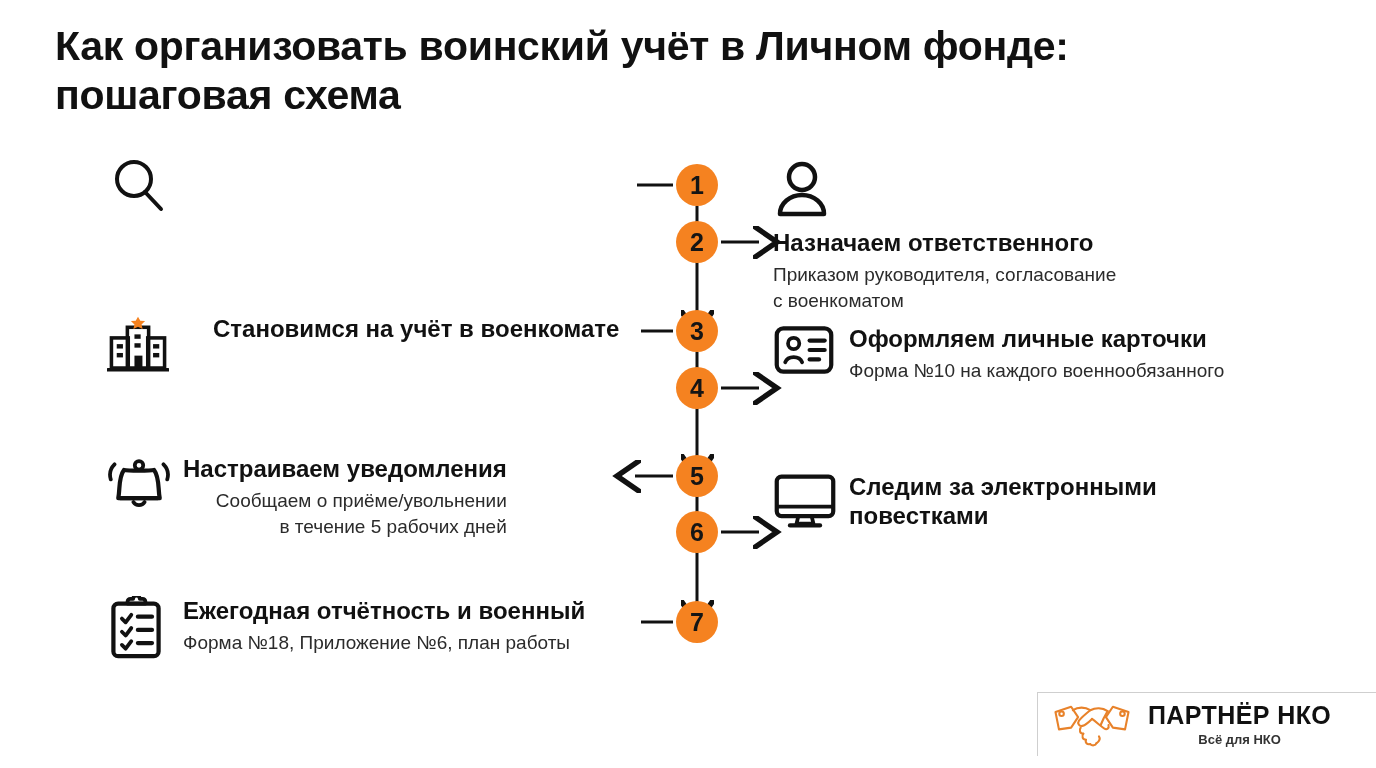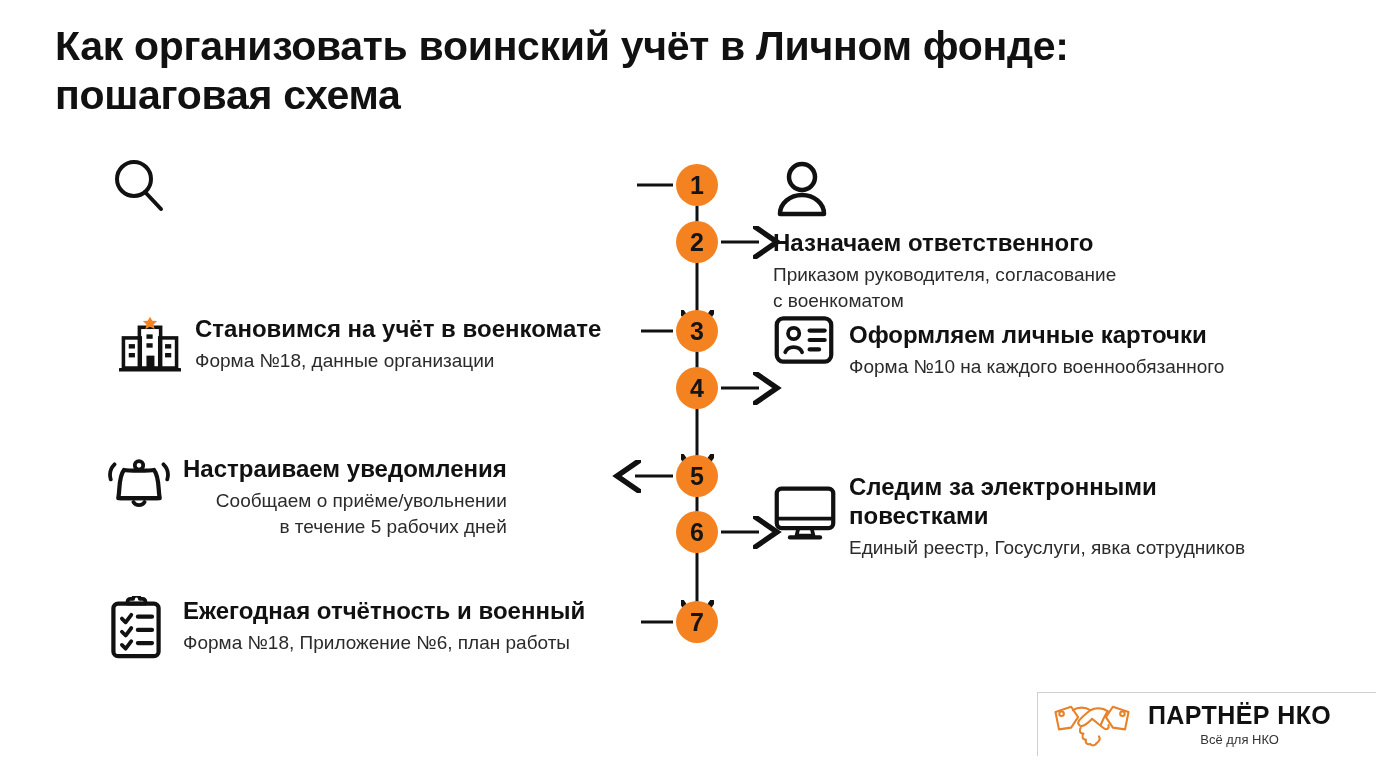--- a/index.html
+++ b/index.html
@@ -143,20 +143,21 @@
     letter-spacing: 0.4px;
     color: #111111;
     line-height: 28px;
   }
   .logo-sub {
     font-size: 13px;
     color: #333333;
     text-align: center;
     line-height: 17px;
     padding-top: 2px;
+    font-weight: bold;
   }
 </style>
 </head>
 <body>
 
 <div class="page">
 
   <div class="title">Как организовать воинский учёт в Личном фонде:
 пошаговая схема</div>
 
@@ -164,40 +165,39 @@
 
     <div class="step" style="left:0px; top:0px;">
       <div class="ico">
         <svg width="62" height="62" viewBox="0 0 62 62">
           <circle cx="27" cy="25" r="17" fill="none" stroke="#111" stroke-width="4"></circle>
           <line x1="38" y1="38" x2="54" y2="55" stroke="#111" stroke-width="4" stroke-linecap="round"></line>
         </svg>
       </div>
     </div>
 
-    <div class="step" style="left:12px; top:160px;">
+    <div class="step" style="left:0px; top:160px;gap:30px;">
       <div class="ico">
         <svg width="62" height="62" viewBox="0 0 70 64">
           <rect x="23" y="12" width="24" height="46" fill="none" stroke="#111" stroke-width="4"></rect>
           <rect x="5" y="24" width="19" height="34" fill="none" stroke="#111" stroke-width="4"></rect>
           <rect x="46" y="24" width="19" height="34" fill="none" stroke="#111" stroke-width="4"></rect>
           <rect x="31" y="44" width="9" height="14" fill="#111"></rect>
           <rect x="31" y="20" width="7" height="5" fill="#111"></rect>
           <rect x="31" y="30" width="7" height="5" fill="#111"></rect>
           <rect x="11" y="31" width="7" height="5" fill="#111"></rect>
           <rect x="11" y="41" width="7" height="5" fill="#111"></rect>
           <rect x="52" y="31" width="7" height="5" fill="#111"></rect>
           <rect x="52" y="41" width="7" height="5" fill="#111"></rect>
           <path d="M35 0 l2.6 4.6 L43 5 l-4 3.8 1.2 5.2 L35 11.4 29.8 14 31 8.8 27 5 l5.4 -.4z" fill="#F58220"></path>
           <line x1="1" y1="60" x2="69" y2="60" stroke="#111" stroke-width="4" stroke-linecap="round"></line>
         </svg>
       </div>
       <div class="body">
         <div class="step-title">Становимся на учёт в военкомате</div>
-        <div class="step-sub">Форма №18, данные организации</div>
       </div>
     </div>
 
     <div class="step" style="left:0px; top:300px;text-align:right;">
       <div class="ico">
         <svg width="64" height="64" viewBox="0 0 68 66">
           <path d="M18 16 C22 17 46 17 50 16 C56 24 54 36 56 46 L12 46 C14 36 12 24 18 16 Z" fill="none" stroke="#111" stroke-width="4.5" stroke-linejoin="round"></path>
           <path d="M14 46 L54 46" stroke="#111" stroke-width="4.5" stroke-linecap="round"></path>
           <circle cx="34" cy="11" r="4.5" fill="none" stroke="#111" stroke-width="4"></circle>
           <path d="M28 50 a7 7 0 0 0 12 0" fill="none" stroke="#111" stroke-width="4" stroke-linecap="round"></path>
@@ -242,50 +242,49 @@
           <path d="M7 54 a22 19 0 0 1 44 0 z" fill="none" stroke="#111" stroke-width="4.5" stroke-linejoin="round"></path>
         </svg>
       </div>
       <div class="body">
         <div class="step-title">Назначаем ответственного</div>
         <div class="step-sub">Приказом руководителя, согласование
 с военкоматом</div>
       </div>
     </div>
 
-    <div class="step" style="left:0px; top:160px;align-items:flex-end;">
+    <div class="step" style="left:0px; top:170px;">
       <div class="ico">
         <svg width="62" height="52" viewBox="0 0 66 54">
           <rect x="4" y="4" width="58" height="46" rx="7" fill="none" stroke="#111" stroke-width="4.5"></rect>
           <circle cx="22" cy="20" r="6" fill="none" stroke="#111" stroke-width="4"></circle>
           <path d="M13 40 a9.5 8 0 0 1 18 0" fill="none" stroke="#111" stroke-width="4" stroke-linecap="round"></path>
           <line x1="39" y1="17" x2="55" y2="17" stroke="#111" stroke-width="4.5" stroke-linecap="round"></line>
           <line x1="39" y1="27" x2="55" y2="27" stroke="#111" stroke-width="4.5" stroke-linecap="round"></line>
           <line x1="39" y1="37" x2="49" y2="37" stroke="#111" stroke-width="4.5" stroke-linecap="round"></line>
         </svg>
       </div>
       <div class="body">
         <div class="step-title">Оформляем личные карточки</div>
         <div class="step-sub">Форма №10 на каждого военнообязанного</div>
       </div>
     </div>
 
-    <div class="step" style="left:0px; top:318px;align-items:center;">
+    <div class="step" style="left:0px; top:318px;">
       <div class="ico">
         <svg width="64" height="58" viewBox="0 0 68 60">
           <rect x="4" y="4" width="60" height="42" rx="5" fill="none" stroke="#111" stroke-width="4.5"></rect>
           <line x1="5" y1="36" x2="63" y2="36" stroke="#111" stroke-width="4"></line>
           <path d="M27 46 l-2 8 h18 l-2 -8" fill="none" stroke="#111" stroke-width="4" stroke-linejoin="round"></path>
           <line x1="18" y1="56" x2="50" y2="56" stroke="#111" stroke-width="4.5" stroke-linecap="round"></line>
         </svg>
       </div>
       <div class="body">
         <div class="step-title">Следим за электронными
 повестками</div>
-        <div class="step-sub">Единый реестр, Госуслуги, явка сотрудников</div>
       </div>
     </div>
 
   </div>
 
   <div class="flow">
     <svg width="180" height="520" viewBox="0 0 180 520">
       <defs>
         <marker id="arrR" markerWidth="11" markerHeight="11" refX="2" refY="5.5" orient="auto">
           <path d="M0,0 L8,5.5 L0,11" fill="none" stroke="#111" stroke-width="1.8"></path>

